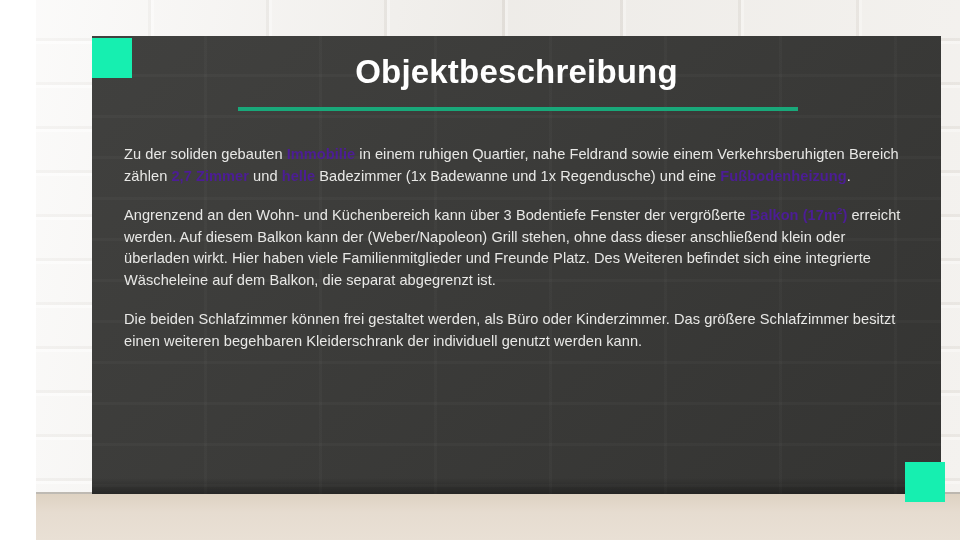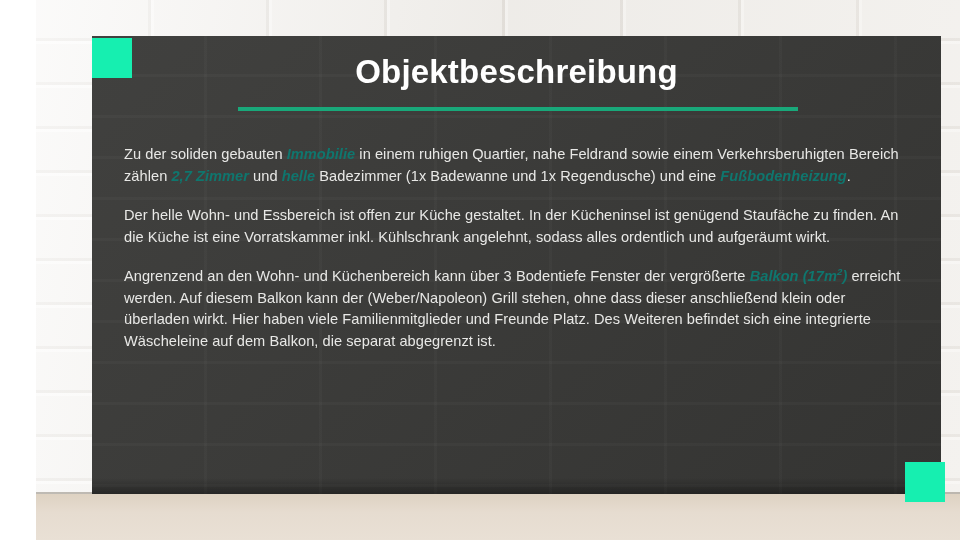--- a/index.html
+++ b/index.html
@@ -174,23 +174,22 @@
     line-height: 21.5px;
     letter-spacing: 0.05px;
   }
   .body-copy p {
     margin: 0 0 18px 0;
   }
   .body-copy p:last-child {
     margin-bottom: 0;
   }
   .hl {
-    color: #0f766e;
+    color: #4c1d95;
     font-weight: bold;
-    font-style: italic;
   }
   .hl sup {
     font-size: 0.66em;
     vertical-align: super;
     line-height: 0;
   }
 </style>
 </head>
 <body>
 
@@ -204,17 +203,17 @@
   <div class="panel-shadow-bottom"></div>
 
   <div class="accent-sq accent-tl"></div>
   <div class="accent-sq accent-br"></div>
 
   <div class="title">Objektbeschreibung</div>
   <div class="title-rule"></div>
 
   <div class="body-copy" id="body-copy">
       <p>Zu der soliden gebauten <span class="hl">Immobilie</span> in einem ruhigen Quartier, nahe Feldrand sowie einem Verkehrsberuhigten Bereich zählen <span class="hl">2,7 Zimmer</span> und <span class="hl">helle</span> Badezimmer (1x Badewanne und 1x Regendusche) und eine <span class="hl">Fußbodenheizung</span>.</p>
-      <p>Der helle Wohn- und Essbereich ist offen zur Küche gestaltet. In der Kücheninsel ist genügend Staufäche zu finden. An die Küche ist eine Vorratskammer inkl. Kühlschrank angelehnt, sodass alles ordentlich und aufgeräumt wirkt.</p>
       <p>Angrenzend an den Wohn- und Küchenbereich kann über 3 Bodentiefe Fenster der vergrößerte <span class="hl">Balkon</span> <span class="hl">(17m<sup>2</sup>)</span> erreicht werden. Auf diesem Balkon kann der (Weber/Napoleon) Grill stehen, ohne dass dieser anschließend klein oder überladen wirkt. Hier haben viele Familienmitglieder und Freunde Platz. Des Weiteren befindet sich eine integrierte Wäscheleine auf dem Balkon, die separat abgegrenzt ist.</p>
+      <p>Die beiden Schlafzimmer können frei gestaltet werden, als Büro oder Kinderzimmer. Das größere Schlafzimmer besitzt einen weiteren begehbaren Kleiderschrank der individuell genutzt werden kann.</p>
     </div>
 
 </div>
 
 </body></html>

